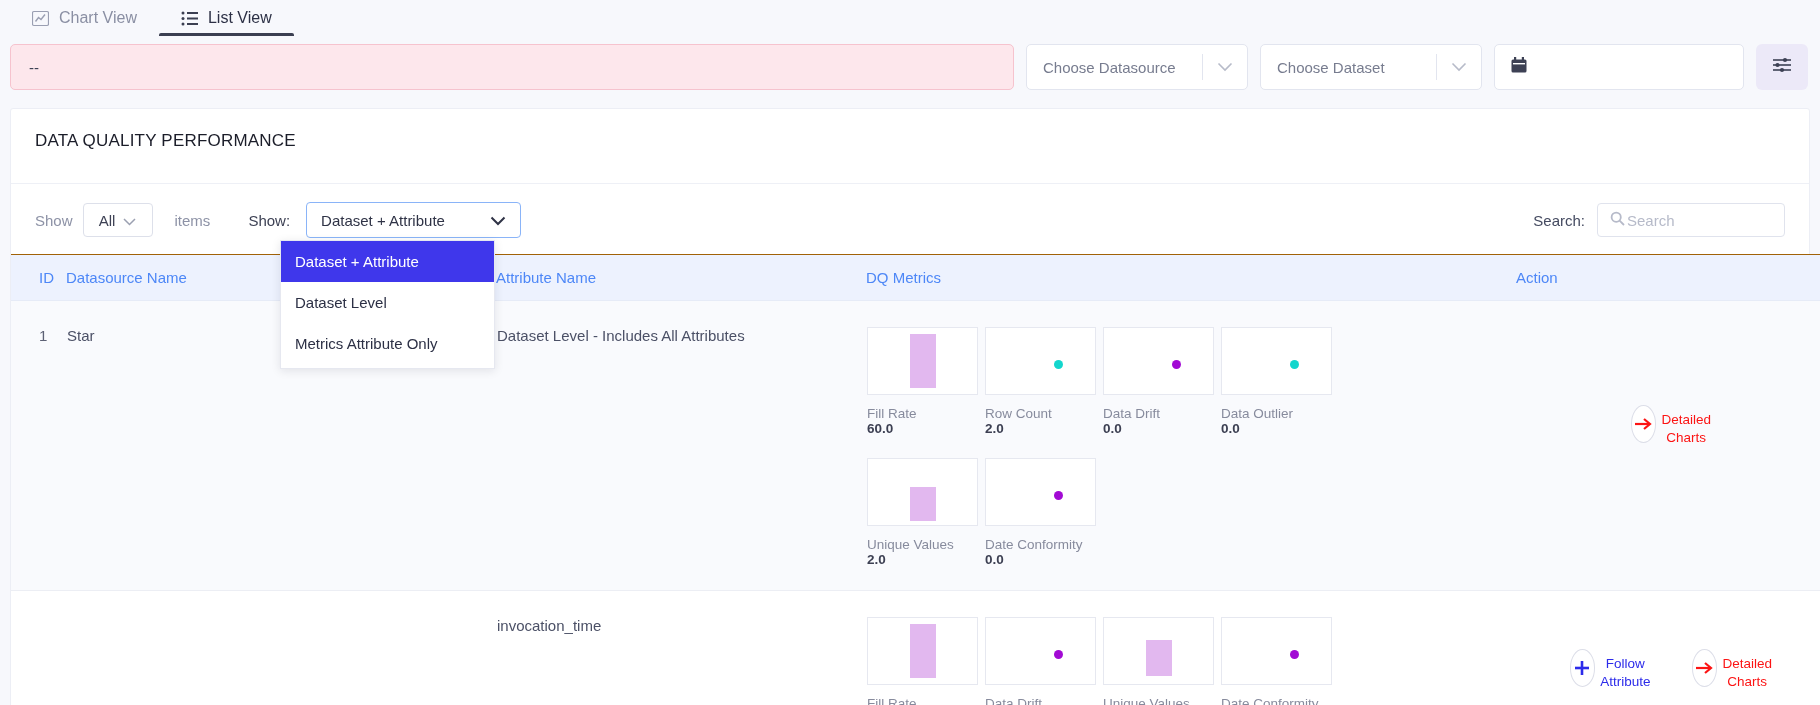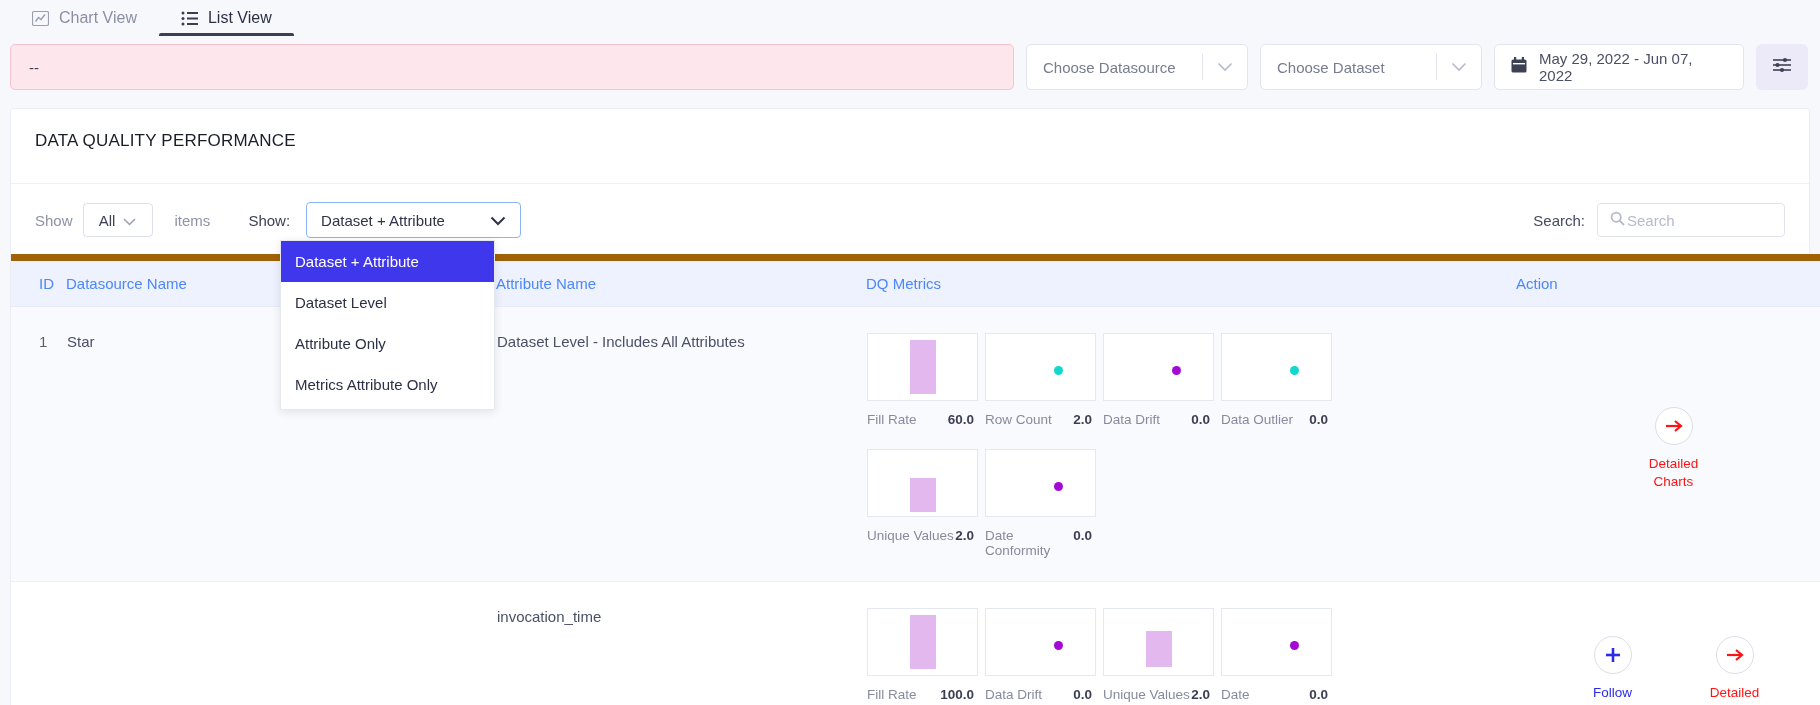--- a/index.html
+++ b/index.html
@@ -130,21 +130,21 @@
   }
   .dd-item.sel { background: #3f37eb; color: #ffffff; }
 
   
   .table { width: 100%; border-collapse: collapse; table-layout: fixed; }
   .thead-row th {
     background: #edf2fe;
     color: #4d87f7;
     font-size: 15px; font-weight: normal; text-align: left;
     padding: 14px 0 14px 0;
-    border-top: 7px solid #a16207;
+    border-top: 1px solid #a16207;
     border-bottom: 1px solid #e6ebf7;
   }
   th.c-id    { width: 55px;  padding-left: 28px; }
   th.c-ds    { width: 430px; }
   th.c-attr  { width: 370px; }
   th.c-dq    { width: 650px; }
   th.c-act   { width: 315px; }
 
   .table td {
     vertical-align: top;
@@ -168,29 +168,29 @@
     position: relative;
   }
   .mbar {
     position: absolute; width: 26px; background: #e2b8ef;
   }
   .mdot {
     position: absolute; width: 9px; height: 9px; border-radius: 50%;
   }
   .mlabel {
     display: flex; justify-content: space-between; align-items: baseline;
-    margin-top: 11px; padding-right: 8px;
+    margin-top: 11px; padding-right: 8px; flex-direction: column;
   }
   .mname { font-size: 13.5px; color: #878b9d; }
   .mval  { font-size: 13.5px; color: #3c3f52; font-weight: bold; }
 
   
   .actions { display: flex; justify-content: center; align-items: flex-start; gap: 36px; }
   .action {
-    display: flex; flex-direction: column; align-items: center; width: 86px;
+    display: flex; flex-direction: row; align-items: center; width: 86px;
     cursor: pointer;
   }
   .acirc {
     width: 38px; height: 38px; border-radius: 50%;
     border: 1px solid #dcdee8; background: #fff;
     display: flex; align-items: center; justify-content: center;
   }
   .alabel {
     margin-top: 10px; font-size: 13.5px; text-align: center; line-height: 1.35;
   }
@@ -257,21 +257,20 @@
 
     <div class="daterange">
       <span>
         <svg width="16" height="17" viewBox="0 0 16 17">
           <rect x="0.5" y="2.5" width="15" height="13" rx="1.5" fill="#3d4154"></rect>
           <rect x="3" y="0" width="2.2" height="4" fill="#3d4154"></rect>
           <rect x="10.8" y="0" width="2.2" height="4" fill="#3d4154"></rect>
           <rect x="2" y="6" width="12" height="1.4" fill="#ffffff"></rect>
         </svg>
       </span>
-      <span>May 29, 2022 - Jun 07, 2022</span>
     </div>
 
     <div class="fbtn">
       <span>
         <svg width="22" height="18" viewBox="0 0 22 18">
           <line x1="2" y1="4" x2="20" y2="4" stroke="#3d4154" stroke-width="1.6"></line>
           <line x1="2" y1="9" x2="20" y2="9" stroke="#3d4154" stroke-width="1.6"></line>
           <line x1="2" y1="14" x2="20" y2="14" stroke="#3d4154" stroke-width="1.6"></line>
           <circle cx="14" cy="4" r="2.1" fill="#3d4154"></circle>
           <circle cx="6.5" cy="9" r="2.1" fill="#3d4154"></circle>
@@ -318,23 +317,20 @@
           <span>Search</span>
         </div>
       </div>
 
       <div class="dropdown">
         <div class="dd-item sel">
           <span>Dataset + Attribute</span>
         </div>
         <div class="dd-item">
           <span>Dataset Level</span>
-        </div>
-        <div class="dd-item">
-          <span>Attribute Only</span>
         </div>
         <div class="dd-item">
           <span>Metrics Attribute Only</span>
         </div>
       </div>
     </div>
 
     <table class="table">
       <thead>
         <tr class="thead-row">

